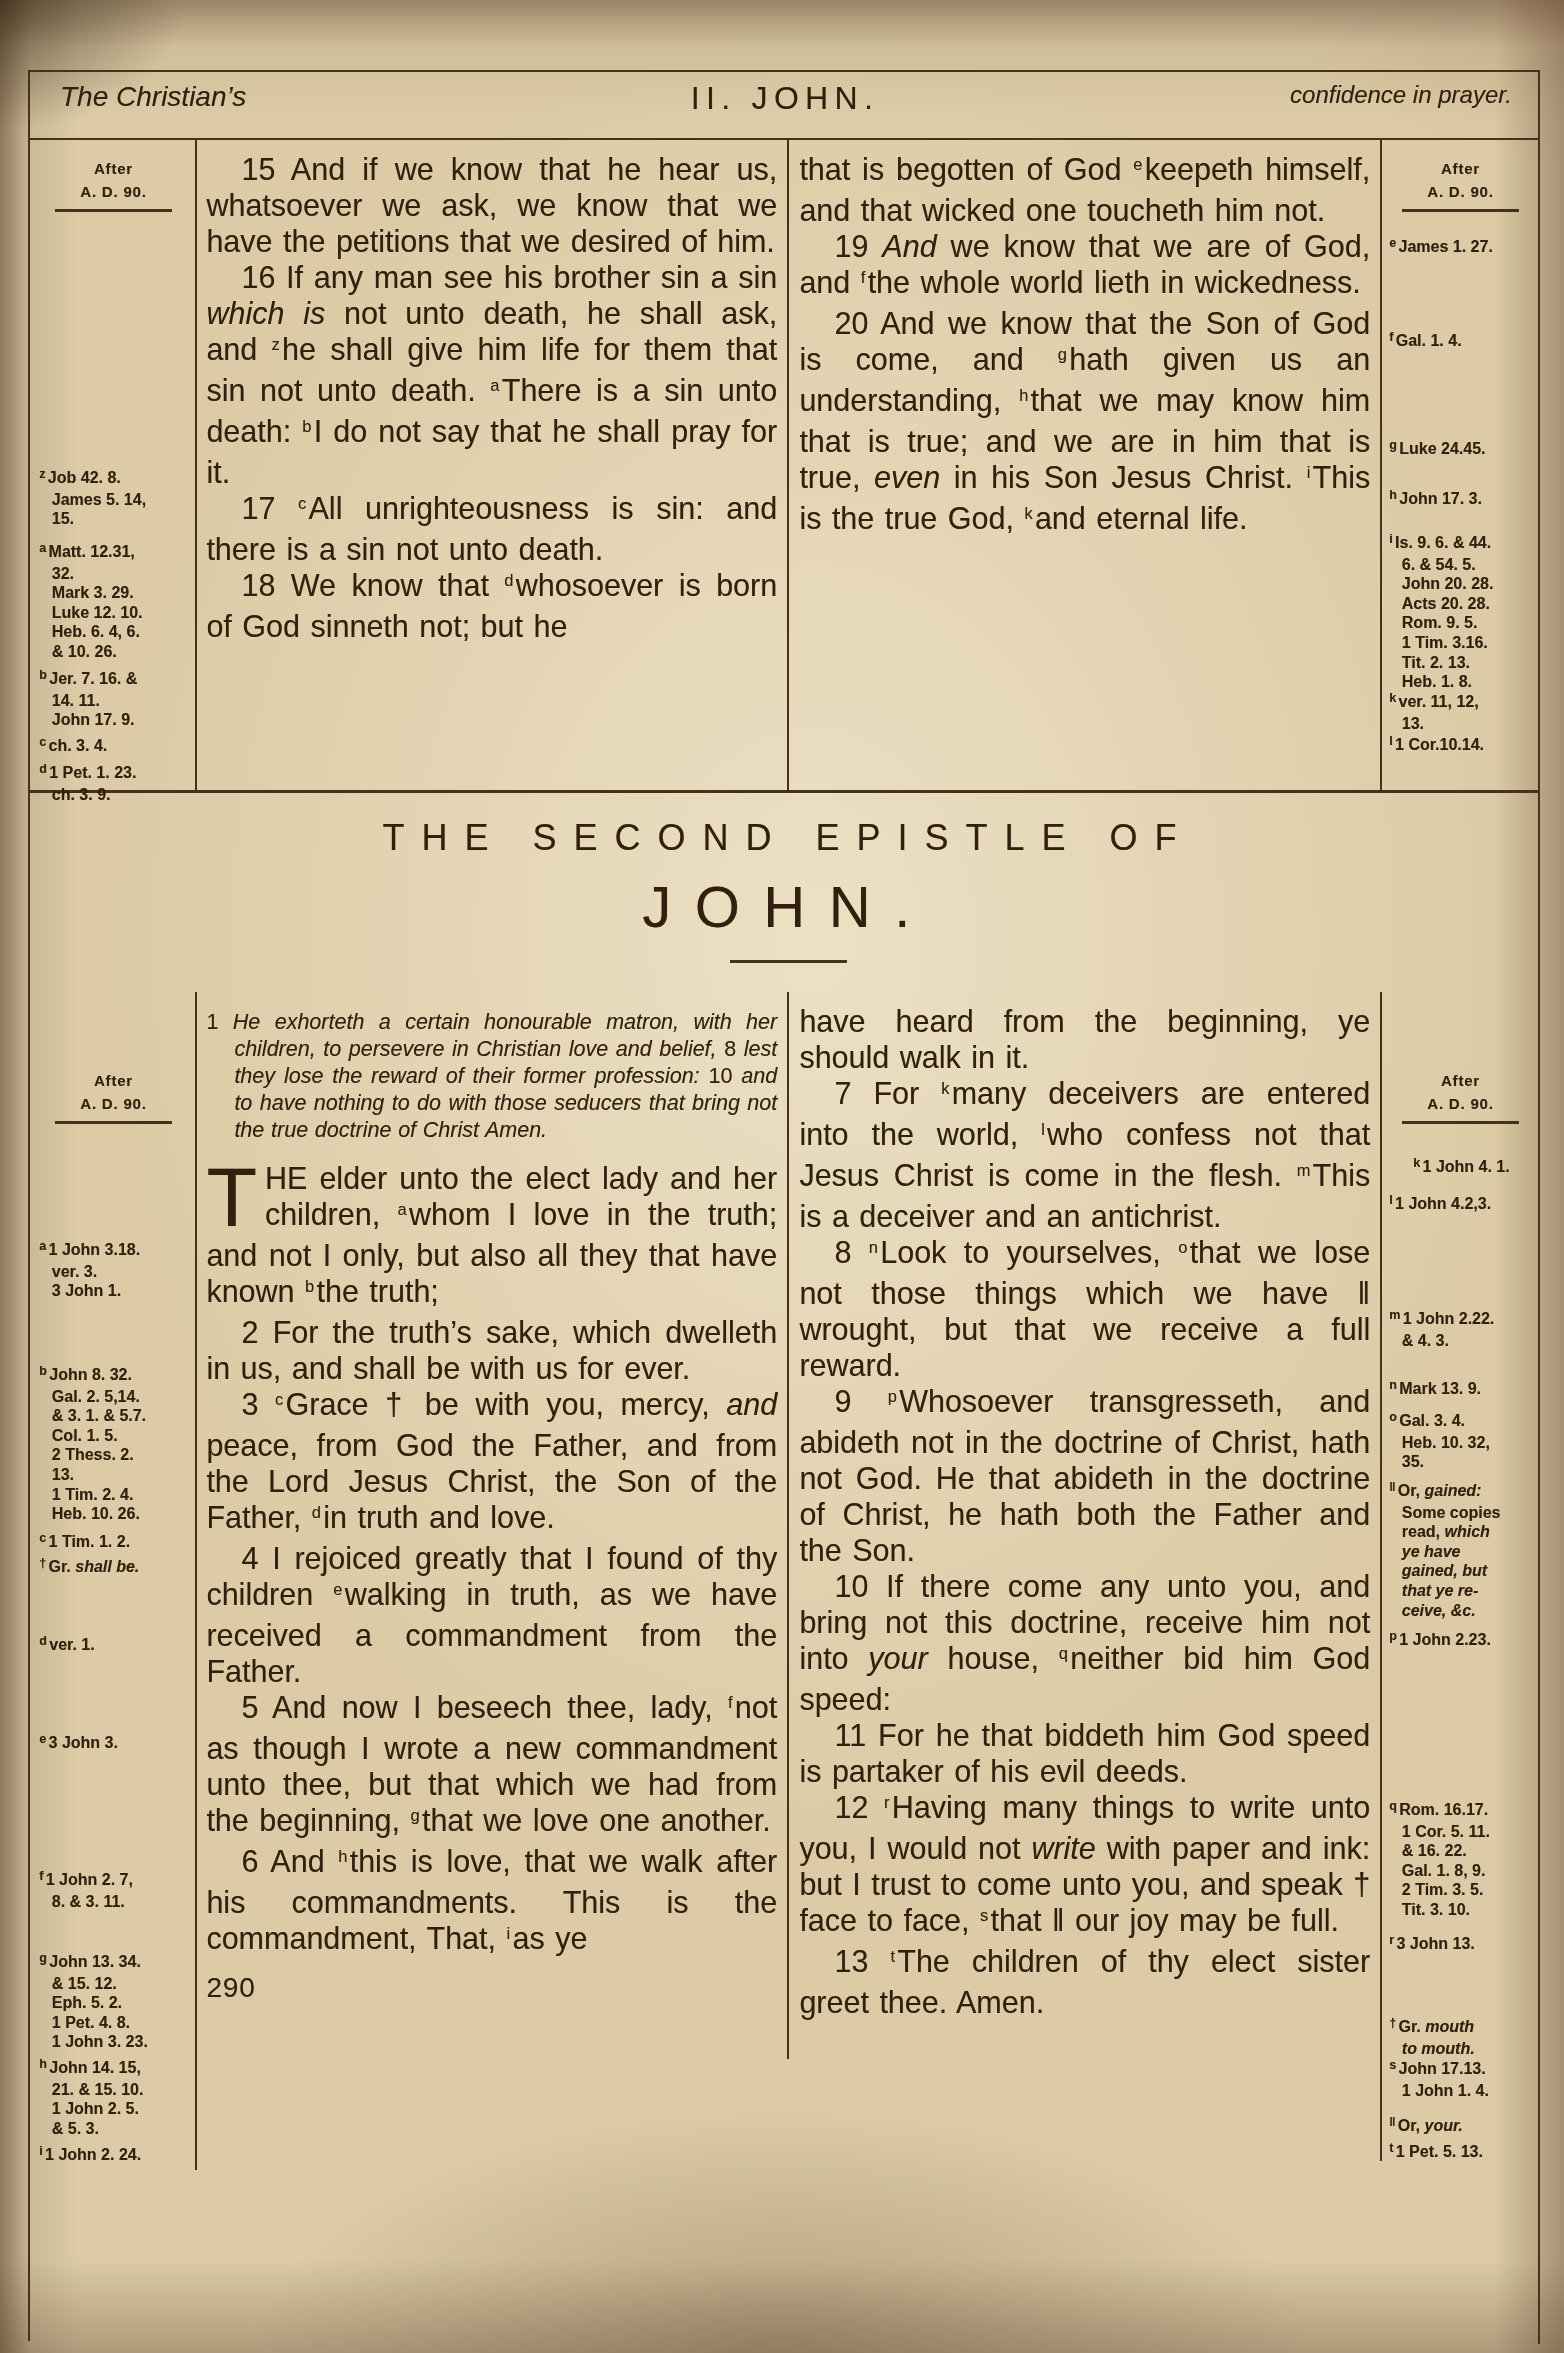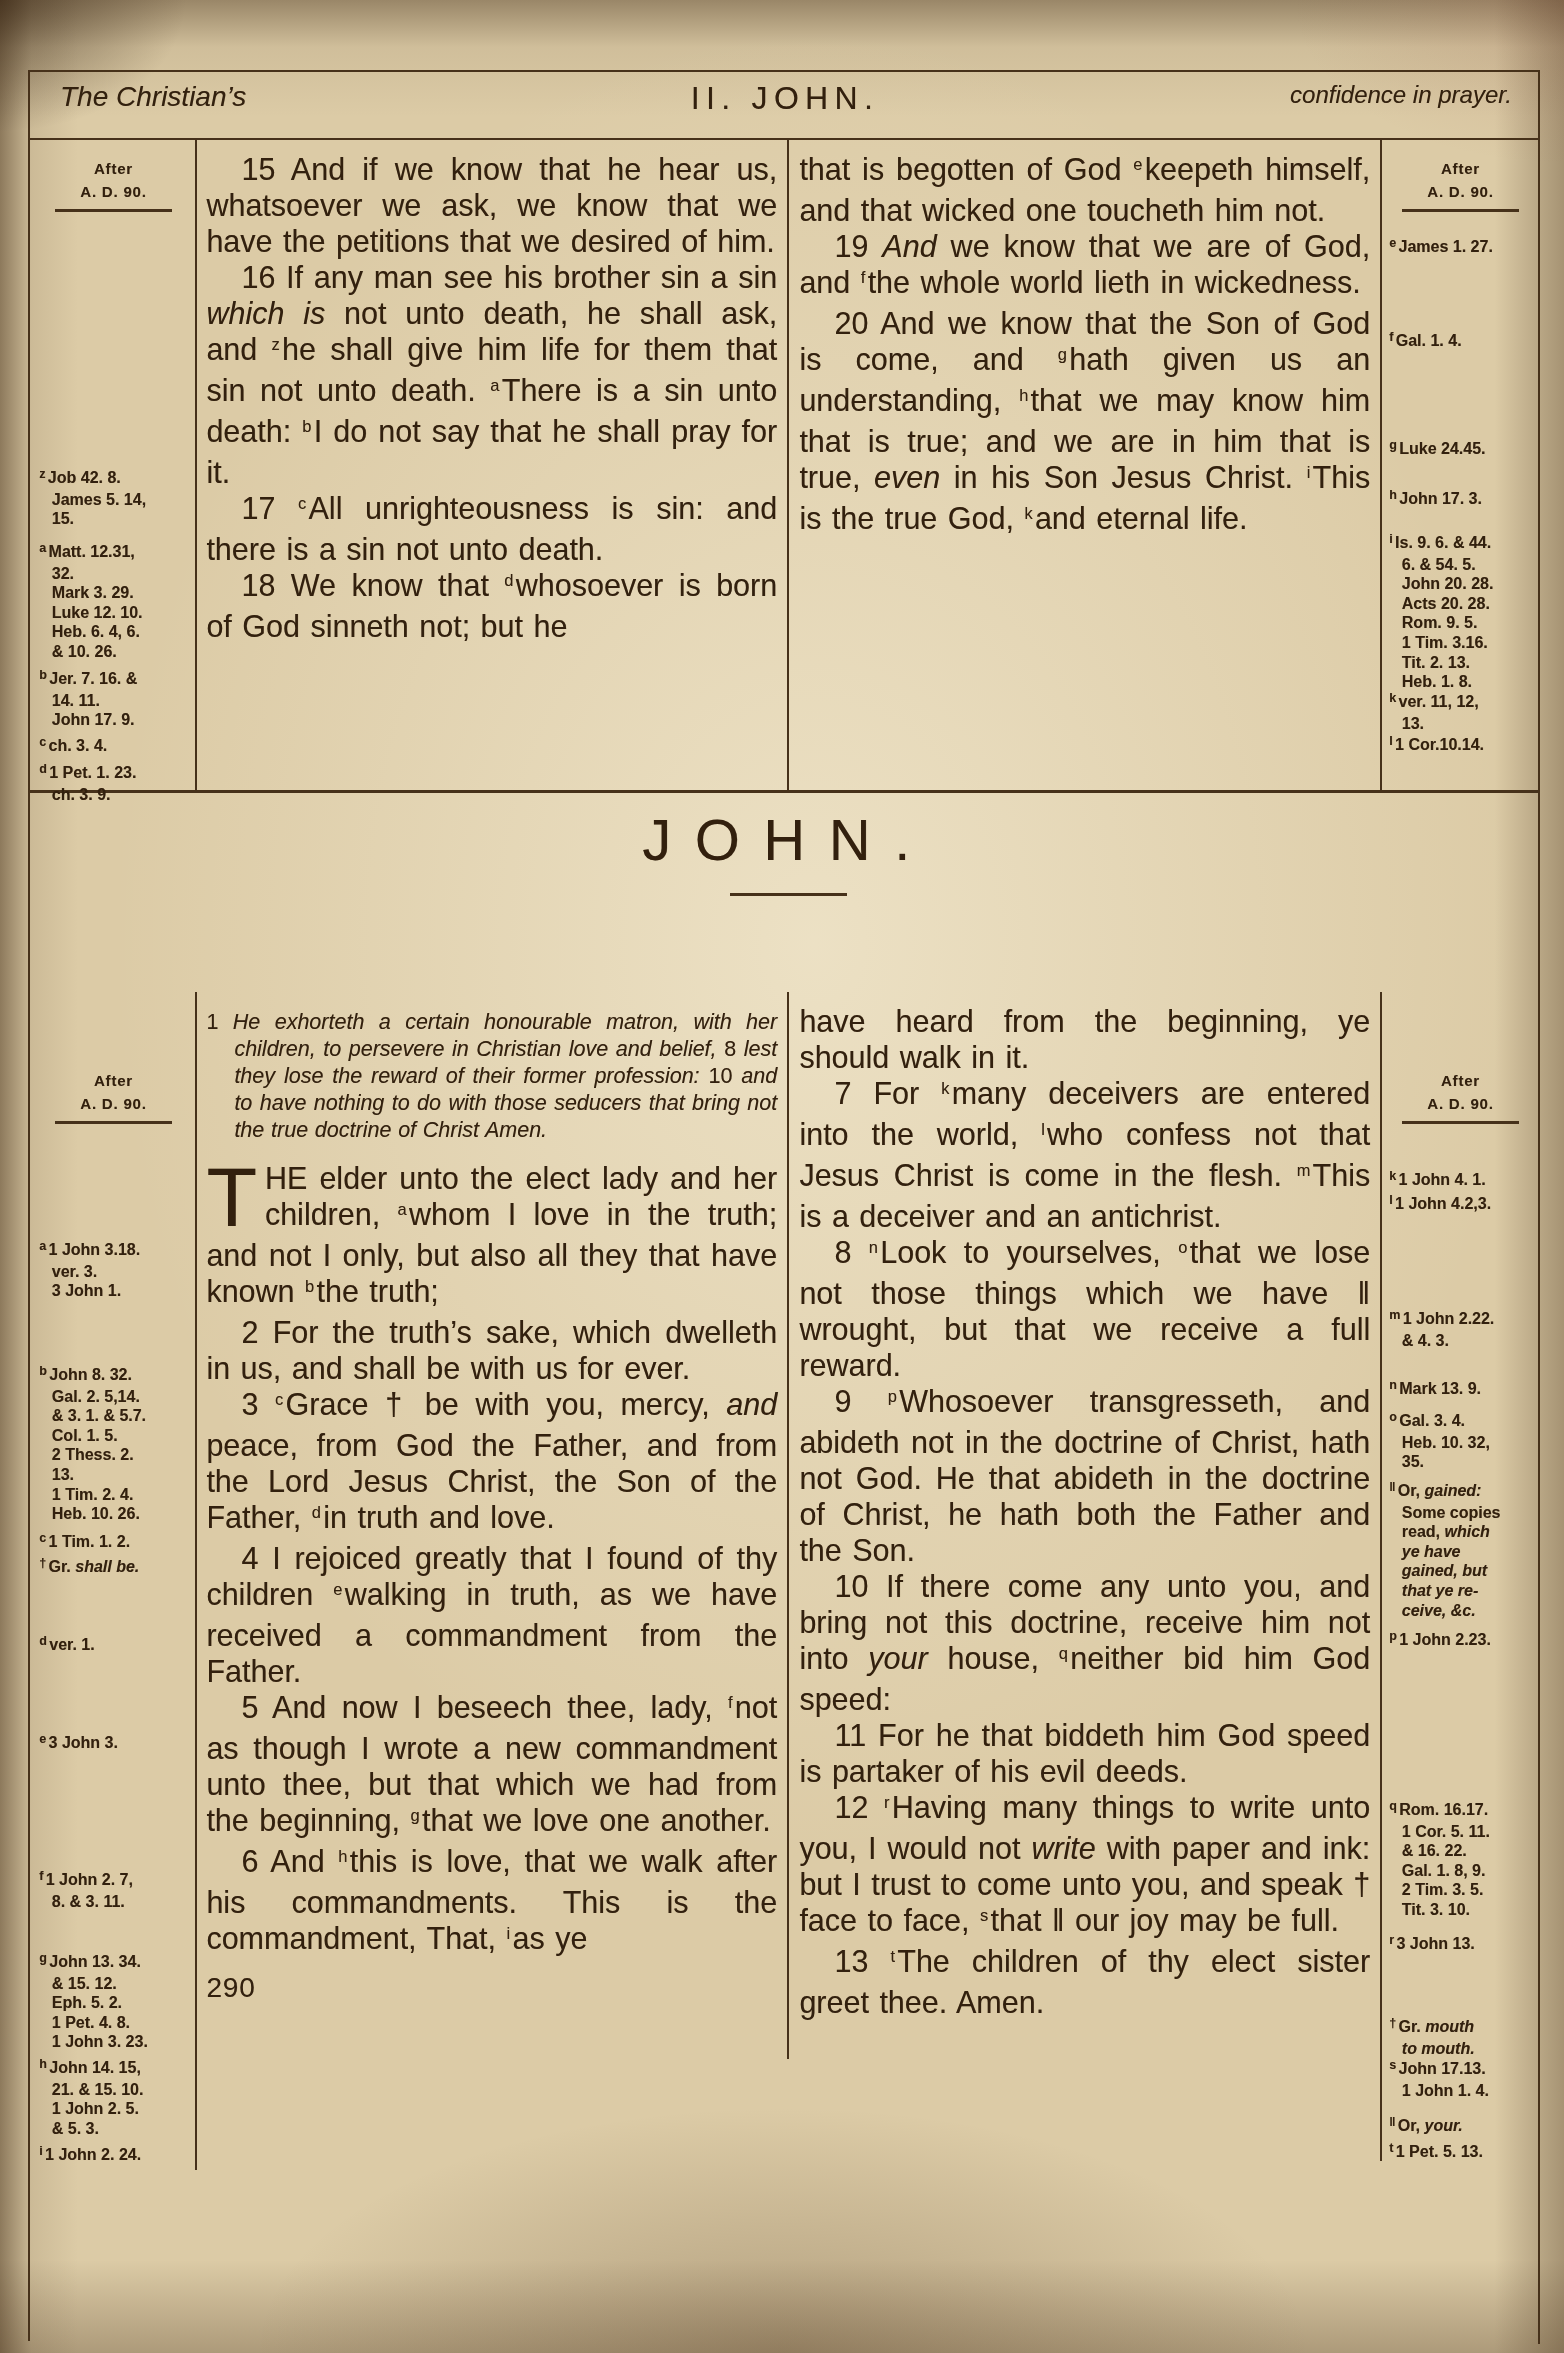--- a/index.html
+++ b/index.html
@@ -72,21 +72,21 @@
   #notes-tl .note:nth-child(5){top:623px;}
   #notes-tr .note:nth-child(1){top:97px;} #notes-tr .note:nth-child(2){top:191px;}
   #notes-tr .note:nth-child(3){top:299px;} #notes-tr .note:nth-child(4){top:349px;}
   #notes-tr .note:nth-child(5){top:393px;} #notes-tr .note:nth-child(6){top:552px;}
   #notes-tr .note:nth-child(7){top:595px;}
   #notes-bl .note:nth-child(1){top:248px;} #notes-bl .note:nth-child(2){top:373px;}
   #notes-bl .note:nth-child(3){top:540px;} #notes-bl .note:nth-child(4){top:565px;}
   #notes-bl .note:nth-child(5){top:643px;} #notes-bl .note:nth-child(6){top:741px;}
   #notes-bl .note:nth-child(7){top:878px;} #notes-bl .note:nth-child(8){top:960px;}
   #notes-bl .note:nth-child(9){top:1066px;} #notes-bl .note:nth-child(10){top:1153px;}
-  #notes-br .note:nth-child(1){top:178px;} #notes-br .note:nth-child(2){top:202px;}
+  #notes-br .note:nth-child(1){top:165px;margin-left:24px;} #notes-br .note:nth-child(2){top:202px;}
   #notes-br .note:nth-child(3){top:317px;} #notes-br .note:nth-child(4){top:387px;}
   #notes-br .note:nth-child(5){top:419px;} #notes-br .note:nth-child(6){top:489px;}
   #notes-br .note:nth-child(7){top:638px;} #notes-br .note:nth-child(8){top:808px;}
   #notes-br .note:nth-child(9){top:942px;} #notes-br .note:nth-child(10){top:1025px;}
   #notes-br .note:nth-child(11){top:1067px;} #notes-br .note:nth-child(12){top:1124px;}
   #notes-br .note:nth-child(13){top:1150px;}
 
   .heading-block{position:absolute;left:197px;top:792px;width:1182px;height:200px;text-align:center;}
   .eh1{margin:0;padding-top:25px;font-size:36px;letter-spacing:17px;}
   .eh2{margin:0;padding-top:14px;font-size:58px;letter-spacing:23.5px;}
@@ -201,20 +201,21 @@
             <div class="note-line">13.</div>
           </div>
           <div class="note">
             <div class="note-line"><span class="note-mark">l</span>1 Cor.10.14.</div>
           </div>
         </div>
     </aside>
   </section>
 
   <div class="heading-block">
+    <div class="eh1">THE SECOND EPISTLE OF</div>
     <div class="eh2">JOHN.</div>
     <div class="eh-rule"></div>
   </div>
 
   <section class="sec sec2">
     <aside class="m-col m-left">
       <div class="after-block">
         <div>After</div>
         <div>A. D. 90.</div>
         <div class="after-rule"></div>

